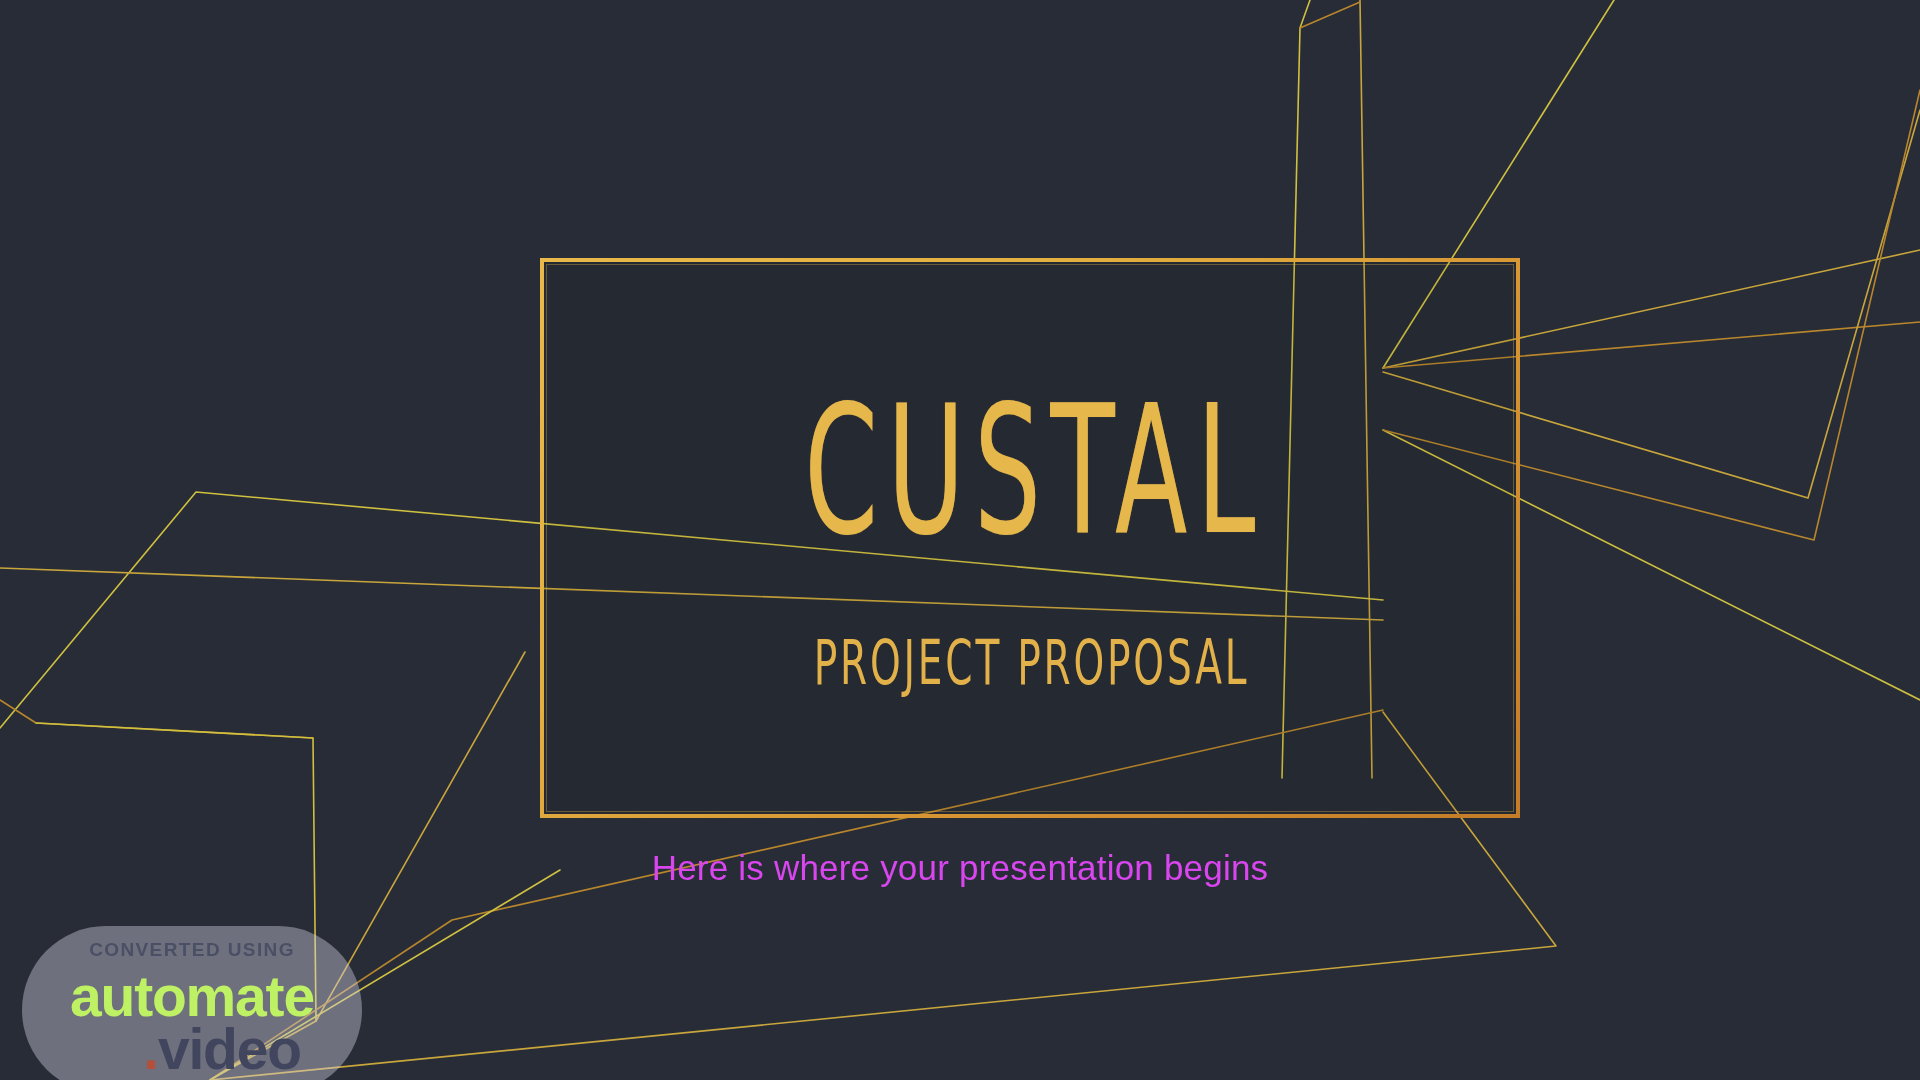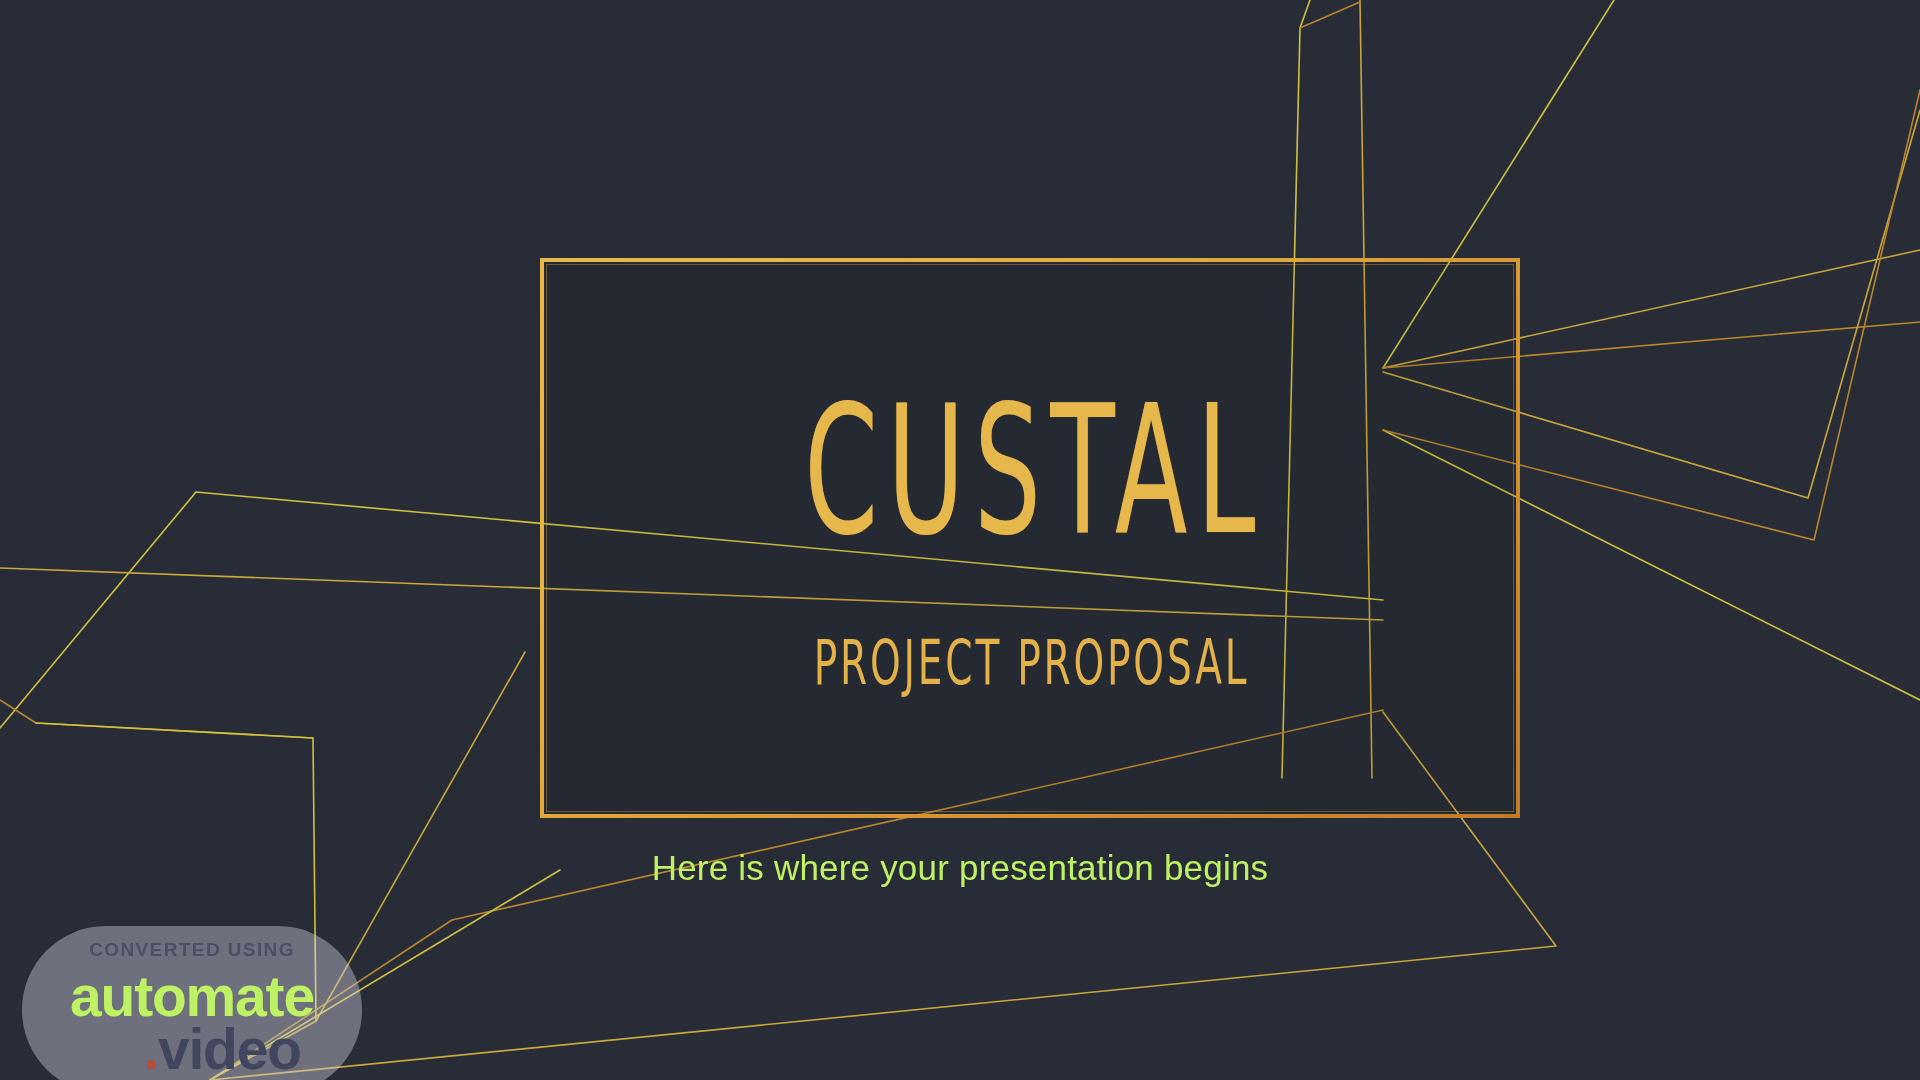--- a/index.html
+++ b/index.html
@@ -91,21 +91,21 @@
     white-space: nowrap;
   }
 
   
   #caption {
     position: absolute;
     left: 0;
     right: 0;
     top: 848px;
     text-align: center;
-    color: #bef264;
+    color: #d946ef;
     font-size: 35px;
     font-weight: 400;
     letter-spacing: 0.2px;
     font-family: "Liberation Sans", sans-serif;
   }
 
   
   #watermark {
     position: absolute;
     left: 22px;

